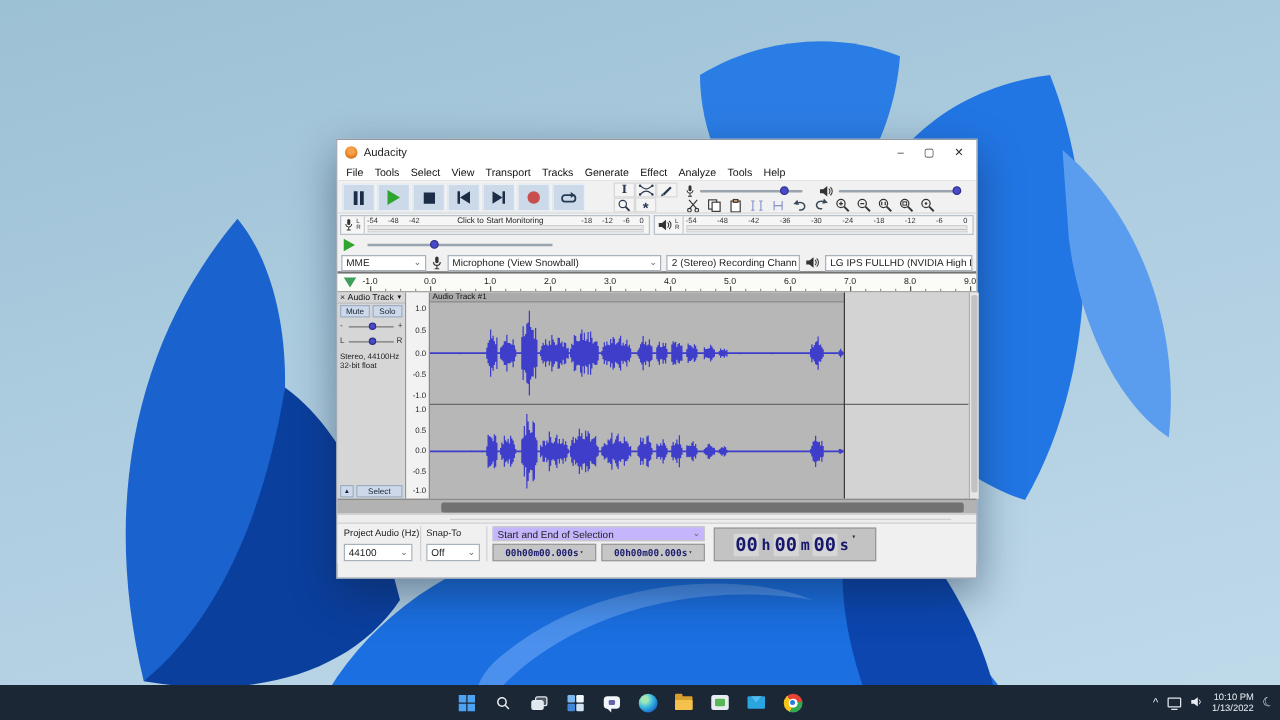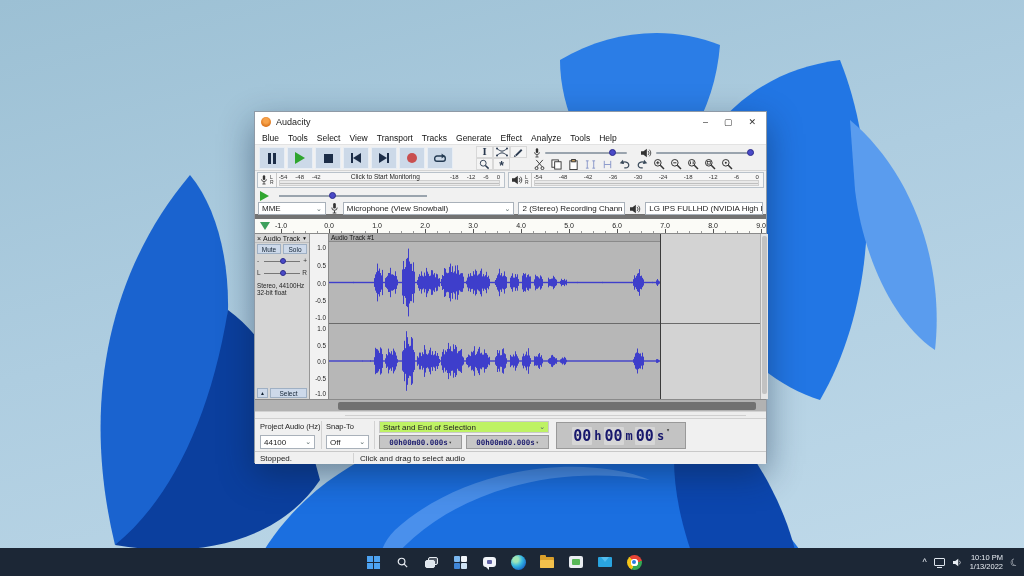--- a/index.html
+++ b/index.html
@@ -5,21 +5,21 @@
   * { margin:0; padding:0; box-sizing:border-box; }
   html,body { background:#333; }
   #desktop {
     position:relative; width:1024px; height:576px; overflow:hidden;
     background:linear-gradient(165deg,#9cc0d4 0%,#aecde0 45%,#c0daea 100%);
     font-family:"Liberation Sans",sans-serif; -webkit-user-select:none;
   }
   #wallpaper { position:absolute; left:0; top:0; }
 
   
-  #window { position:absolute; left:254px; top:111px; width:513px; height:352px;
+  #window { position:absolute; left:269px; top:111px; width:513px; height:352px;
     background:#f0f0f0; border:1px solid #8f9aa6; box-shadow:0 12px 32px rgba(10,30,60,.45); }
   #window > div { position:absolute; left:0; right:0; }
 
   .titlebar { top:0; height:20px; background:#fff; display:flex; align-items:center; padding:0 6px; gap:5px; }
   .logo { width:10px; height:10px; border-radius:50%;
     background:radial-gradient(circle at 50% 38%, #f7a24a 0 30%, #d86f16 75%, #b4560e 100%); flex:0 0 auto; }
   .title-text { font-size:9px; color:#222; }
   .win-ctrls { margin-left:auto; display:flex; gap:16px; padding-right:4px; }
   .win-ctrls span { font-size:9px; color:#333; line-height:20px; cursor:default; }
 
@@ -71,21 +71,21 @@
      linear-gradient(#e9e9e9 0 2px, #bfbfbf 2px 3px, #e9e9e9 3px 6px); }
 
   
   .speedbar { top:77px; height:14px; background:#f1f1f1; }
   .i-play-s { position:absolute; left:5px; top:2px; width:0; height:0;
     border-left:9px solid #2fa52f; border-top:5px solid transparent; border-bottom:5px solid transparent; }
   .speed-track { position:absolute; left:24px; top:6px; width:148px; height:2px; background:#9aa4ae; }
   .speed-track .slider-thumb { left:34%; }
 
   
-  .devices { top:91px; height:16px; background:#f1f1f1; border-bottom:5px solid #737373;
+  .devices { top:91px; height:16px; background:#f1f1f1; border-bottom:2px solid #737373;
     display:flex; align-items:center; gap:4px; padding:0 3px; }
   .combo { height:13px; background:#fff; border:1px solid #a9b1ba; font-size:8px; color:#222;
     display:flex; align-items:center; padding:0 3px; overflow:hidden; white-space:nowrap; }
   .combo .chev { margin-left:auto; font-size:7px; color:#566; padding-left:3px; }
   .dev-icon { flex:0 0 auto; display:flex; align-items:center; }
 
   
   .ruler { top:107px; height:15px; background:#fbfbf7; border-bottom:1px solid #8a8a8a; overflow:hidden; }
   .ruler-label { position:absolute; bottom:4px; font-size:7px; color:#222; transform:translateX(-50%); }
   .rtick  { position:absolute; bottom:0; width:1px; height:4px; background:#555; }
@@ -216,21 +216,21 @@
       <span class="logo"></span>
       <span class="title-text">Audacity</span>
       <span class="win-ctrls">
         <span>–</span>
         <span>▢</span>
         <span>✕</span>
       </span>
     </div>
 
     <div class="menubar" id="menubar">
-        <span class="menu-item">Blue</span>
+        <span class="menu-item">File</span>
         <span class="menu-item">Tools</span>
         <span class="menu-item">Select</span>
         <span class="menu-item">View</span>
         <span class="menu-item">Transport</span>
         <span class="menu-item">Tracks</span>
         <span class="menu-item">Generate</span>
         <span class="menu-item">Effect</span>
         <span class="menu-item">Analyze</span>
         <span class="menu-item">Tools</span>
         <span class="menu-item">Help</span>
@@ -637,21 +637,21 @@
         <span>44100</span>
           <span class="chev">⌄</span>
       </span>
       <span class="sep" style="left:66px"></span>
       <span class="lab" style="left:71px">Snap-To</span>
       <span class="combo sel-combo" style="left:71px; top:16px; width:43px">
         <span>Off</span>
           <span class="chev">⌄</span>
       </span>
       <span class="sep" style="left:119px"></span>
-      <span class="combo sel-combo" style="left:124px; top:2px; width:170px; height:12px; background:#bef264; border-color:#c9c9c9">
+      <span class="combo sel-combo" style="left:124px; top:2px; width:170px; height:12px; background:#c4b5fd; border-color:#c9c9c9">
         <span>Start and End of Selection</span>
           <span class="chev">⌄</span>
       </span>
       <span class="timefield" style="left:124px">
         <span>00h00m00.000s</span>
           <span class="caret">▾</span>
       </span>
       <span class="timefield" style="left:211px">
         <span>00h00m00.000s</span>
           <span class="caret">▾</span>
@@ -660,25 +660,20 @@
         <span class="dg">00</span>
           <span class="un">h</span>
         <span class="dg">00</span>
           <span class="un">m</span>
         <span class="dg">00</span>
           <span class="un">s</span>
         <span class="caret">▾</span>
       </span>
     </div>
 
-    <div class="statusbar">
-      <span style="left:5px">Stopped.</span>
-      <span class="sep" style="left:98px"></span>
-      <span style="left:105px">Click and drag to select audio</span>
-    </div>
   </div>
 
   <div class="taskbar">
     <div id="tb-icons">
         <div class="tb-icon">
           <span class="win-logo">
             <i></i>
             <i></i>
             <i></i>
             <i></i>

